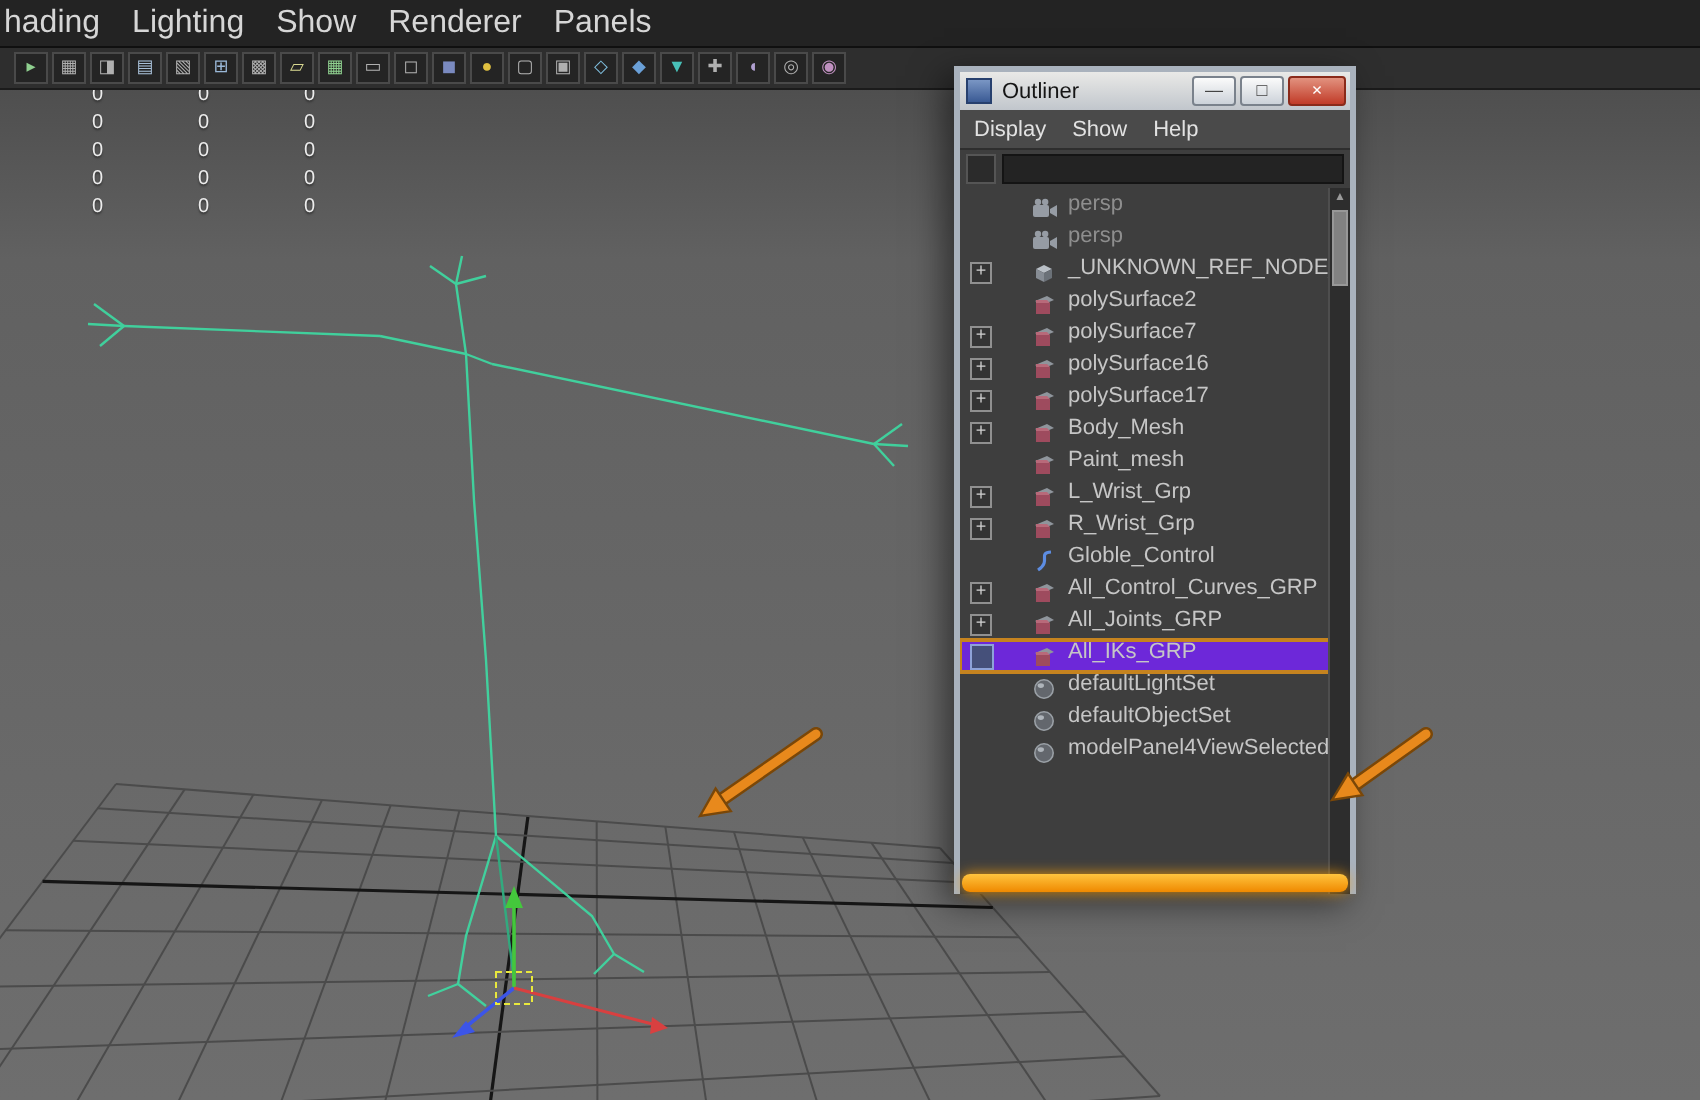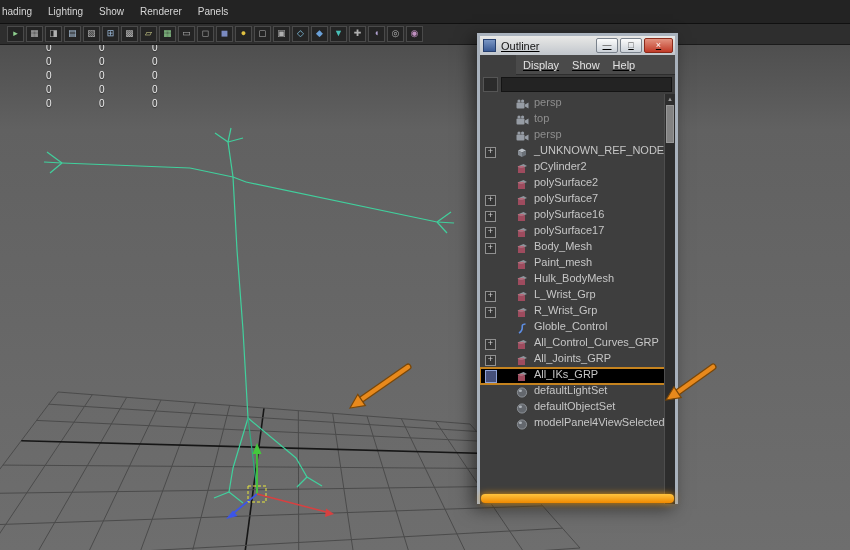--- a/index.html
+++ b/index.html
@@ -5,60 +5,60 @@
   html,body{margin:0;padding:0;background:#333;}
   .stage{position:relative;width:850px;height:550px;overflow:hidden;
     background:linear-gradient(180deg,#454545 0px,#616161 130px,#6e6e6e 100%);
     font-family:"Liberation Sans",sans-serif;}
   svg.scene{position:absolute;left:0;top:0;z-index:1;}
   .overlay{position:absolute;left:0;top:0;z-index:50;pointer-events:none;}
 
   .topbar{position:absolute;left:0;top:0;width:100%;height:24px;background:#232323;
     border-bottom:1px solid #101010;display:flex;align-items:center;gap:16px;
     padding-left:2px;z-index:4;box-sizing:border-box;}
-  .topbar span{font-size:10px;color:#d6d6d6;cursor:default;}
+  .topbar span{font-size:16px;color:#d6d6d6;cursor:default;}
   .toolbar{position:absolute;left:0;top:24px;width:100%;height:21px;background:#2e2e2e;
     display:flex;align-items:center;gap:2px;padding-left:7px;z-index:4;
     box-sizing:border-box;border-bottom:1px solid #1b1b1b;}
   .ticon{width:15px;height:14px;background:#242424;border:1px solid #4a4a4a;
     font-size:9px;line-height:13px;text-align:center;flex:0 0 auto;}
 
   .hud{position:absolute;left:46px;top:42px;z-index:3;}
   .hrow{display:flex;height:14px;}
   .hval{width:53px;font-size:10px;color:#ececec;text-shadow:0 1px 1px #333;}
 
-  .win{position:absolute;left:477px;top:33px;width:201px;height:471px;z-index:10;
+  .win{position:absolute;left:477px;top:33px;width:201px;height:414px;z-index:10;
     background:#3e3e3e;border:3px solid #a9b2bd;border-bottom:none;
     box-shadow:-5px 5px 16px rgba(0,0,0,.5);box-sizing:border-box;
-    display:flex;flex-direction:column;text-decoration:underline;}
+    display:flex;flex-direction:column;}
   .titlebar{height:19px;background:linear-gradient(#e9e9e7,#c1c6cc);display:flex;
     align-items:center;padding:0 2px 0 3px;gap:2px;flex:0 0 auto;}
   .wicon{width:11px;height:11px;background:linear-gradient(#7a96c4,#3a5a94);
     border:1px solid #27406e;flex:0 0 auto;}
   .wtitle{flex:1;font-size:11px;color:#151515;padding-left:3px;}
   .wbtn{width:20px;height:13px;border:1px solid #7a828c;border-radius:2px;
     background:linear-gradient(#fbfbfb,#ccd2d9);font-size:9px;line-height:12px;
     text-align:center;color:#444;flex:0 0 auto;cursor:default;}
   .wbtn.close{width:27px;background:linear-gradient(#e2927f,#c13b28);
     border-color:#8a2a1a;color:#fff;}
   .omenu{height:19px;background:#4a4a4a;display:flex;align-items:center;gap:13px;
-    padding-left:7px;flex:0 0 auto;border-bottom:1px solid #2e2e2e;margin-left:36px;}
+    padding-left:7px;flex:0 0 auto;border-bottom:1px solid #2e2e2e;}
   .omenu span{font-size:11px;color:#e2e2e2;cursor:default;}
   .osearch{height:19px;background:#3e3e3e;display:flex;align-items:center;gap:3px;
     padding:0 3px;flex:0 0 auto;}
   .filter-btn{width:13px;height:13px;background:#2b2b2b;border:1px solid #555;flex:0 0 auto;}
   .filter-input{flex:1;height:13px;background:#232323;border:1px solid #141414;
     color:#ddd;font-size:10px;padding:0 2px;outline:none;font-family:inherit;}
 
   .olist{position:relative;flex:1;background:#3e3e3e;overflow:hidden;}
   .rows{position:absolute;left:0;top:2px;right:10px;}
   .row{height:16px;display:flex;padding-left:5px;font-size:11px;
     color:#c6c6c6;white-space:nowrap;overflow:hidden;cursor:default;}
   .row.dim{color:#8e8e8e;}
-  .row.sel{background:#000000;outline:2px solid #c5831f;outline-offset:-1px;}
+  .row.sel{background:#6d28d9;outline:2px solid #c5831f;outline-offset:-1px;}
   .gutter{width:12px;flex:0 0 12px;display:flex;align-items:center;}
   .plusbox{width:9px;height:9px;border:1px solid #909090;background:#343434;
     color:#d0d0d0;font-size:9px;line-height:7px;text-align:center;}
   .selbox{width:11px;height:11px;border:1px solid #8ea2d8;background:#45507a;}
   .indent{width:19px;flex:0 0 19px;}
   .oicon{width:15px;flex:0 0 15px;display:flex;align-items:center;}
   .lbl{padding-left:3px;}
 
   .scrollbar{position:absolute;right:0;top:0;bottom:0;width:10px;background:#2d2d2d;
     border-left:1px solid #4e4e4e;}
@@ -240,33 +240,20 @@
             <span class="gutter"></span>
             <span class="indent"></span>
             <span class="oicon">
               <svg width="13" height="10" viewBox="0 0 13 10">
                 <circle cx="3" cy="2" r="1.6" fill="#969ca4"></circle>
                 <circle cx="6.6" cy="2" r="1.6" fill="#969ca4"></circle>
                 <rect x="0.5" y="3.5" width="8" height="6" rx="1" fill="#969ca4"></rect>
                 <path d="M9 5.5 L12.5 3.5 v6 L9 7.5 z" fill="#969ca4"></path>
               </svg>
             </span>
-            <span class="lbl">top</span>
-          </div>
-          <div class="row dim">
-            <span class="gutter"></span>
-            <span class="indent"></span>
-            <span class="oicon">
-              <svg width="13" height="10" viewBox="0 0 13 10">
-                <circle cx="3" cy="2" r="1.6" fill="#969ca4"></circle>
-                <circle cx="6.6" cy="2" r="1.6" fill="#969ca4"></circle>
-                <rect x="0.5" y="3.5" width="8" height="6" rx="1" fill="#969ca4"></rect>
-                <path d="M9 5.5 L12.5 3.5 v6 L9 7.5 z" fill="#969ca4"></path>
-              </svg>
-            </span>
             <span class="lbl">persp</span>
           </div>
           <div class="row">
             <span class="gutter">
               <span class="plusbox">+</span>
             </span>
             <span class="indent"></span>
             <span class="oicon">
               <svg width="12" height="11" viewBox="0 0 12 11">
                 <path d="M2 3.5 L6 1.5 L10 3.5 L6 5.5 z" fill="#b9bfc6"></path>
@@ -279,32 +266,20 @@
           <div class="row">
             <span class="gutter"></span>
             <span class="indent"></span>
             <span class="oicon">
               <svg width="12" height="11" viewBox="0 0 12 11">
                 <path d="M1.5 3.5 L7.5 1 L11 3 L5 5.5 z" fill="#8f959c"></path>
                 <rect x="2" y="4.5" width="7" height="5.5" fill="#9e4b5e"></rect>
                 <path d="M2 4.5 h7 l-1.5 -1.5 h-5.5 z" fill="#b86a7a"></path>
               </svg>
             </span>
-            <span class="lbl">pCylinder2</span>
-          </div>
-          <div class="row">
-            <span class="gutter"></span>
-            <span class="indent"></span>
-            <span class="oicon">
-              <svg width="12" height="11" viewBox="0 0 12 11">
-                <path d="M1.5 3.5 L7.5 1 L11 3 L5 5.5 z" fill="#8f959c"></path>
-                <rect x="2" y="4.5" width="7" height="5.5" fill="#9e4b5e"></rect>
-                <path d="M2 4.5 h7 l-1.5 -1.5 h-5.5 z" fill="#b86a7a"></path>
-              </svg>
-            </span>
             <span class="lbl">polySurface2</span>
           </div>
           <div class="row">
             <span class="gutter">
               <span class="plusbox">+</span>
             </span>
             <span class="indent"></span>
             <span class="oicon">
               <svg width="12" height="11" viewBox="0 0 12 11">
                 <path d="M1.5 3.5 L7.5 1 L11 3 L5 5.5 z" fill="#8f959c"></path>
@@ -360,32 +335,20 @@
             <span class="gutter"></span>
             <span class="indent"></span>
             <span class="oicon">
               <svg width="12" height="11" viewBox="0 0 12 11">
                 <path d="M1.5 3.5 L7.5 1 L11 3 L5 5.5 z" fill="#8f959c"></path>
                 <rect x="2" y="4.5" width="7" height="5.5" fill="#9e4b5e"></rect>
                 <path d="M2 4.5 h7 l-1.5 -1.5 h-5.5 z" fill="#b86a7a"></path>
               </svg>
             </span>
             <span class="lbl">Paint_mesh</span>
-          </div>
-          <div class="row">
-            <span class="gutter"></span>
-            <span class="indent"></span>
-            <span class="oicon">
-              <svg width="12" height="11" viewBox="0 0 12 11">
-                <path d="M1.5 3.5 L7.5 1 L11 3 L5 5.5 z" fill="#8f959c"></path>
-                <rect x="2" y="4.5" width="7" height="5.5" fill="#9e4b5e"></rect>
-                <path d="M2 4.5 h7 l-1.5 -1.5 h-5.5 z" fill="#b86a7a"></path>
-              </svg>
-            </span>
-            <span class="lbl">Hulk_BodyMesh</span>
           </div>
           <div class="row">
             <span class="gutter">
               <span class="plusbox">+</span>
             </span>
             <span class="indent"></span>
             <span class="oicon">
               <svg width="12" height="11" viewBox="0 0 12 11">
                 <path d="M1.5 3.5 L7.5 1 L11 3 L5 5.5 z" fill="#8f959c"></path>
                 <rect x="2" y="4.5" width="7" height="5.5" fill="#9e4b5e"></rect>

